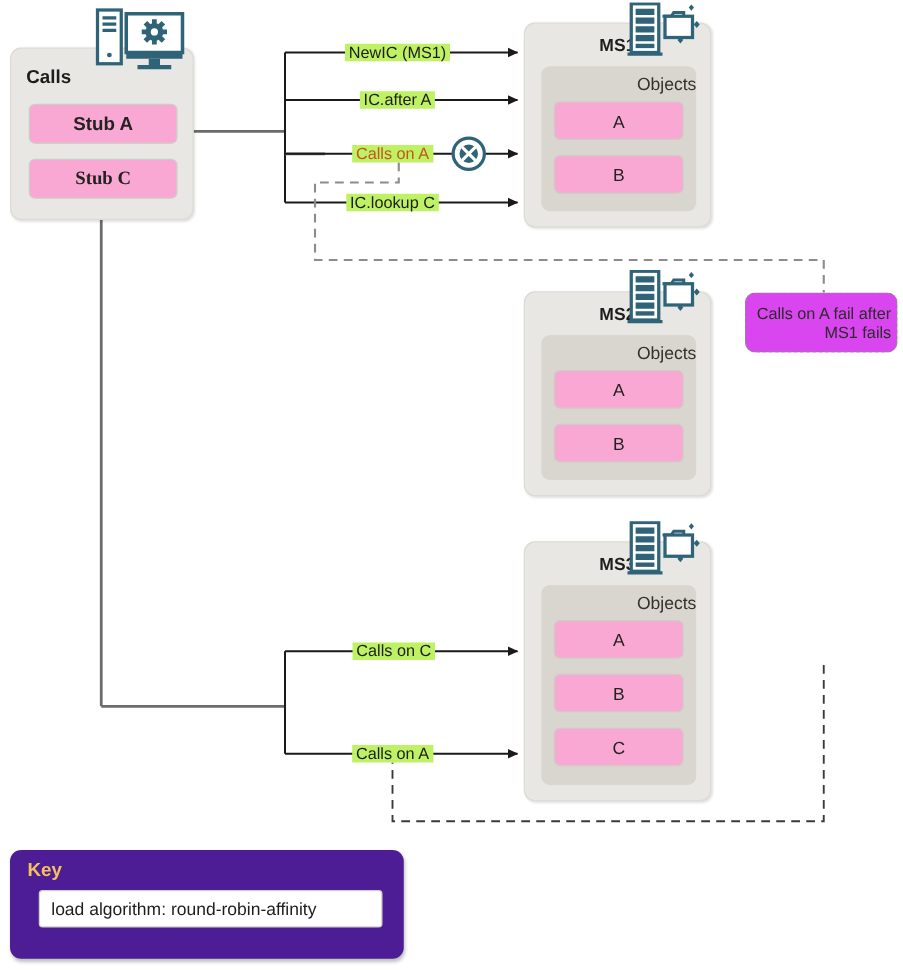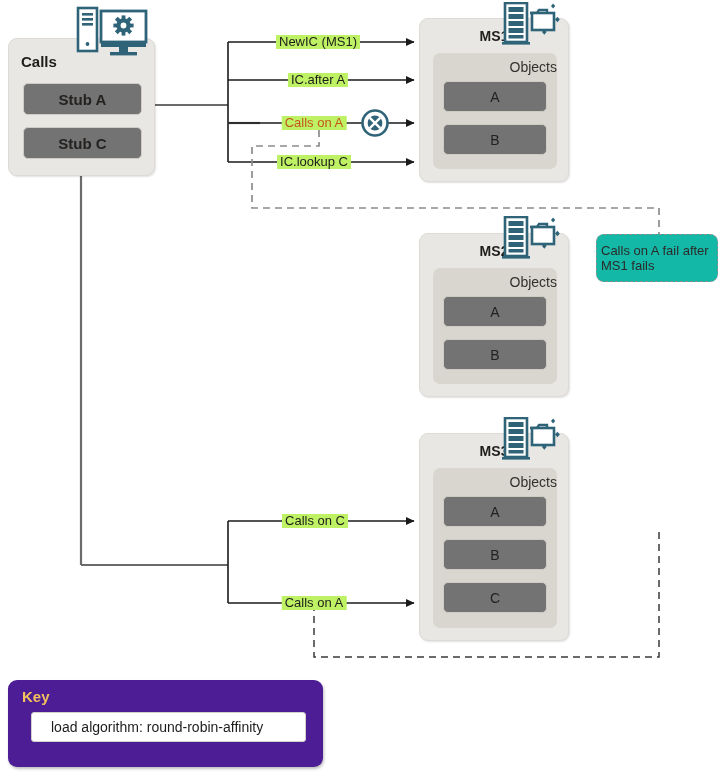--- a/index.html
+++ b/index.html
@@ -66,46 +66,46 @@
     position: absolute;
     top: 6px;
     left: 0;
     width: 100%;
     text-align: right;
     font-size: 14px;
     color: #33312e;
   }
   .chip {
     position: absolute;
-    background: #737373;
+    background: #f9a8d4;
     border: 1px solid #cfccc6;
     border-radius: 5px;
     box-sizing: border-box;
     display: flex;
     align-items: center;
     justify-content: center;
     font-size: 14px;
     color: #242220;
   }
   .chip.bold {
     font-weight: bold;
     font-size: 15px;
   }
 
   
   .callout {
     position: absolute;
     border: 1px dashed #8c8c8c;
     border-radius: 8px;
     box-sizing: border-box;
-    background: #14b8a6;
+    background: #d946ef;
     display: flex;
     align-items: center;
     justify-content: center;
-    text-align: left;
+    text-align: right;
     font-size: 13px;
     line-height: 15px;
     color: #2b2b2b;
     padding: 2px 4px;
   }
 
   
   .edge-label {
     position: absolute;
     background: #bef264;
@@ -144,21 +144,21 @@
     left: 23px;
     top: 32px;
     width: 275px;
     height: 30px;
     background: #ffffff;
     border: 1px solid #d4d0ca;
     border-radius: 3px;
     box-sizing: border-box;
     display: flex;
     align-items: center;
-    padding-left: 19px;
+    padding-left: 9px;
     font-size: 14px;
     color: #1d1d1b;
   }
 
   
   .icon-wrap { position: absolute; }
 </style>
 </head>
 <body>
 
@@ -195,21 +195,21 @@
     <g>
       <circle cx="375" cy="123" r="12.5" fill="#ffffff" stroke="#2e6378" stroke-width="2.6"></circle>
       <circle cx="375" cy="123" r="7.4" fill="#2e6378"></circle>
       <path d="M370.3,118.3 L379.7,127.7 M379.7,118.3 L370.3,127.7" stroke="#ffffff" stroke-width="2.4" stroke-linecap="round"></path>
     </g>
   </svg>
 
   <div class="node-box" style="left:8px; top:38px; width:147px; height:138px;">
     <div class="client-title">Calls</div>
     <div class="chip bold" style="left:14px; top:44px; width:119px; height:32px;">Stub A</div>
-    <div class="chip bold" style="left:14px; top:88px; width:119px; height:32px;">Stub C</div>
+    <div class="chip bold" style="left:14px; top:88px; width:119px; height:32px;font-family:Liberation Serif, serif;">Stub C</div>
   </div>
 
   <div class="icon-wrap" style="left:74px; top:4px; width:76px; height:56px;">
     <svg width="76" height="56" viewBox="0 0 76 56">
       <rect x="2" y="2" width="78" height="54" fill="#ffffff" opacity="0"></rect>
 
       <rect x="4" y="4" width="19" height="43" fill="#ffffff" stroke="#2e6378" stroke-width="2.6"></rect>
       <rect x="8" y="9" width="11" height="2.6" fill="#2e6378"></rect>
       <rect x="8" y="14" width="11" height="2.6" fill="#2e6378"></rect>
       <rect x="8" y="19" width="11" height="2.6" fill="#2e6378"></rect>

